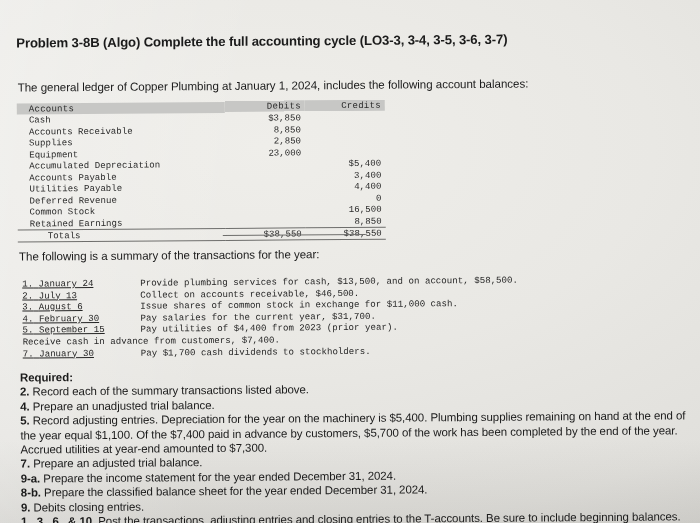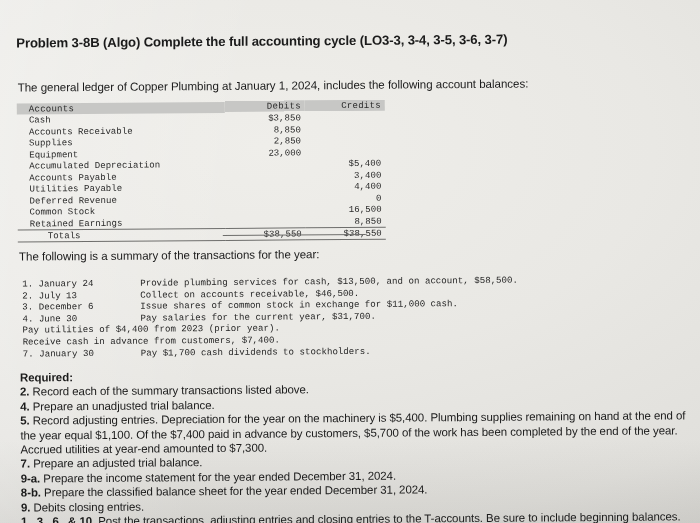--- a/index.html
+++ b/index.html
@@ -129,20 +129,21 @@
     line-height: 11.6px;
   }
   .txn {
     display: flex;
     white-space: pre;
   }
   .txn-date {
     display: inline-block;
     width: 118px;
     flex: 0 0 118px;
+    text-decoration: underline;
   }
   .txn-desc { flex: 1 1 auto; }
 
   
   .required {
     position: absolute;
     left: 19px;
     top: 368px;
     width: 668px;
     font-size: 11.5px;
@@ -246,28 +247,29 @@
   <div class="txns">
     <div class="txn">
       <span class="txn-date"><span>1.</span> <span>January 24</span></span>
       <span class="txn-desc">Provide plumbing services for cash, $13,500, and on account, $58,500.</span>
     </div>
     <div class="txn">
       <span class="txn-date"><span>2.</span> <span>July 13</span></span>
       <span class="txn-desc">Collect on accounts receivable, $46,500.</span>
     </div>
     <div class="txn">
-      <span class="txn-date"><span>3.</span> <span>December 6</span></span>
+      <span class="txn-date"><span>3.</span> <span>August 6</span></span>
       <span class="txn-desc">Issue shares of common stock in exchange for $11,000 cash.</span>
     </div>
     <div class="txn">
-      <span class="txn-date"><span>4.</span> <span>June 30</span></span>
+      <span class="txn-date"><span>4.</span> <span>February 30</span></span>
       <span class="txn-desc">Pay salaries for the current year, $31,700.</span>
     </div>
     <div class="txn">
+      <span class="txn-date"><span>5.</span> <span>September 15</span></span>
       <span class="txn-desc">Pay utilities of $4,400 from 2023 (prior year).</span>
     </div>
     <div class="txn">
       <span class="txn-desc">Receive cash in advance from customers, $7,400.</span>
     </div>
     <div class="txn">
       <span class="txn-date"><span>7.</span> <span>January 30</span></span>
       <span class="txn-desc">Pay $1,700 cash dividends to stockholders.</span>
     </div>
   </div>

